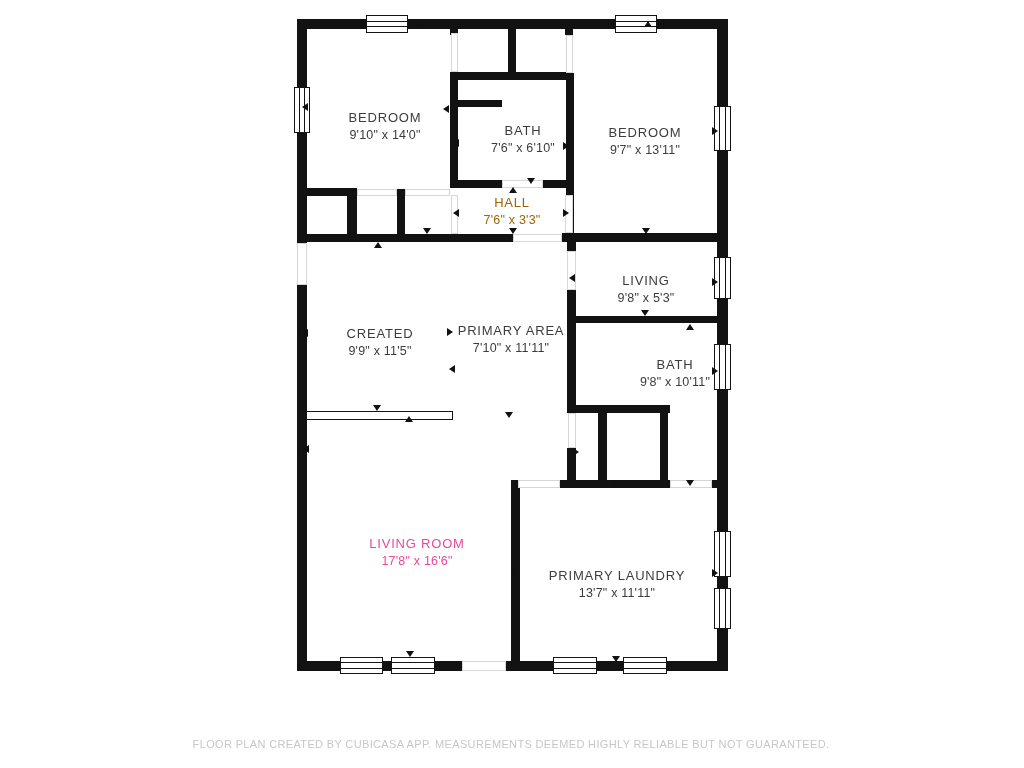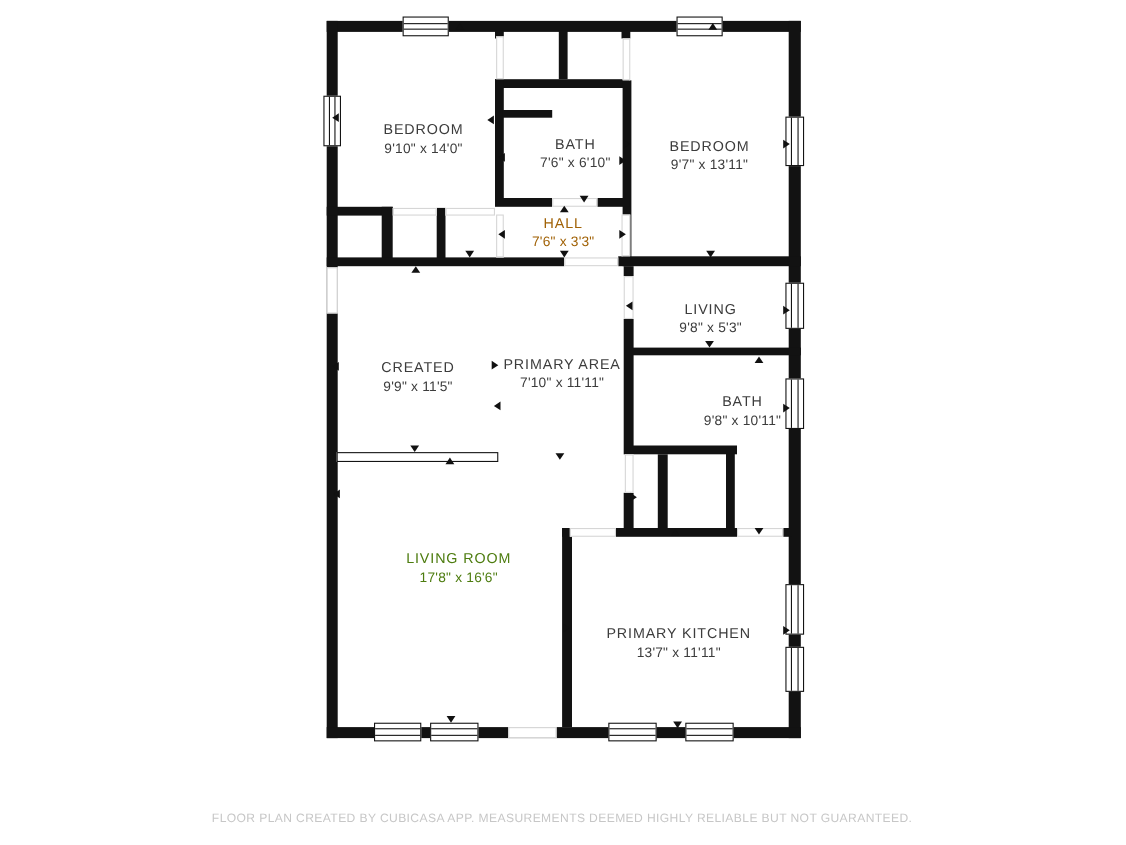--- a/index.html
+++ b/index.html
@@ -154,23 +154,23 @@
         <span class="dm">9'9" x 11'5"</span>
       </div>
       <div class="room" style="left: 511px; top: 339px; color: rgb(60, 60, 60);">
         <span class="nm">PRIMARY AREA</span>
         <span class="dm">7'10" x 11'11"</span>
       </div>
       <div class="room" style="left: 675px; top: 373px; color: rgb(60, 60, 60);">
         <span class="nm">BATH</span>
         <span class="dm">9'8" x 10'11"</span>
       </div>
-      <div class="room" style="left: 417px; top: 516px; color: #4d7c0f;">
+      <div class="room" style="left: 417px; top: 552px; color: #ec4899;">
         <span class="nm">LIVING ROOM</span>
         <span class="dm">17'8" x 16'6"</span>
       </div>
       <div class="room" style="left: 617px; top: 584px; color: rgb(60, 60, 60);">
-        <span class="nm">PRIMARY KITCHEN</span>
+        <span class="nm">PRIMARY LAUNDRY</span>
         <span class="dm">13'7" x 11'11"</span>
       </div>
     </div>
   <div class="footer" style="left: 511px; top: 744px; color: rgb(199, 199, 199);">FLOOR PLAN CREATED BY CUBICASA APP. MEASUREMENTS DEEMED HIGHLY RELIABLE BUT NOT GUARANTEED.</div>
 </div>
 
 </body></html>

